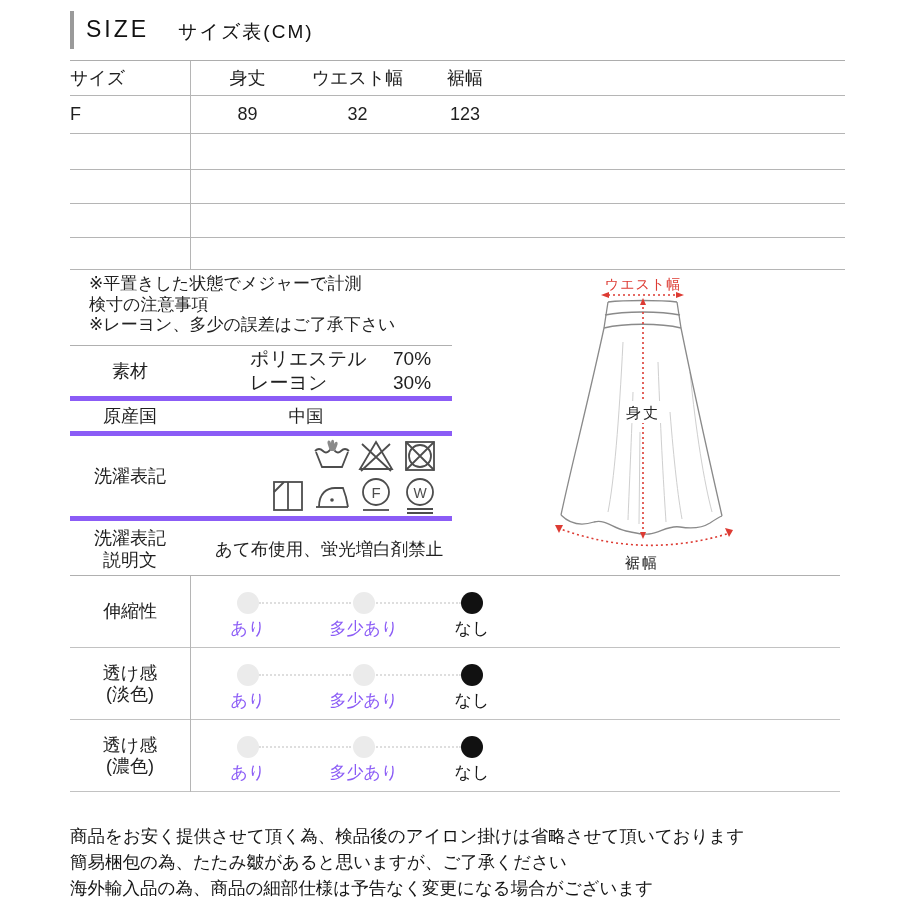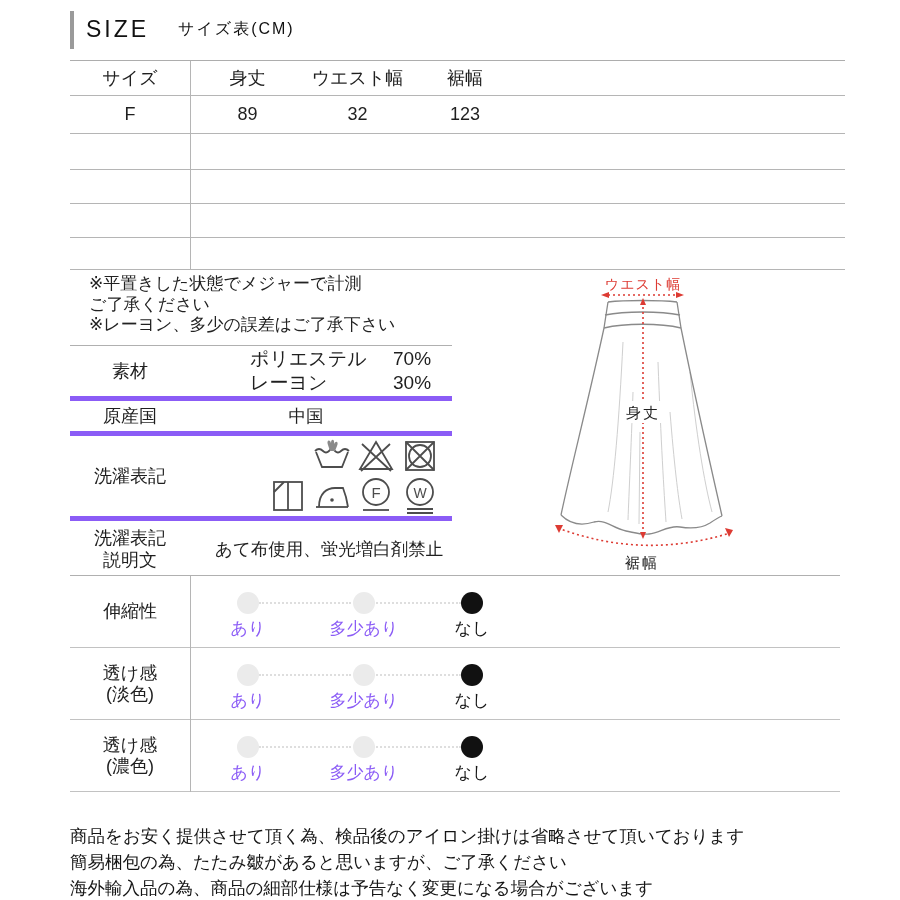--- a/index.html
+++ b/index.html
@@ -5,29 +5,29 @@
   * { margin:0; padding:0; box-sizing:border-box; }
   html,body { background:#fff; }
   .page {
     position:relative; width:900px; height:900px; background:#ffffff;
     font-family:"Liberation Sans","DejaVu Sans",sans-serif; color:#1f1f1f;
     overflow:hidden;
   }
   
   .hdr-bar { position:absolute; left:70px; top:11px; width:4px; height:38px; background:#9a9a9a; }
   .hdr-en  { position:absolute; left:86px; top:16px; font-size:23px; letter-spacing:3px; color:#111; }
-  .hdr-jp  { position:absolute; left:178px; top:19px; font-size:16px; letter-spacing:2px; color:#111; }
+  .hdr-jp  { position:absolute; left:178px; top:19px; font-size:19px; letter-spacing:2px; color:#111; }
   
   .stable { position:absolute; left:70px; top:60px; width:775px; border-top:1px solid #adadad; }
   .srow { display:flex; border-bottom:1px solid #b5b5b5; align-items:center; }
   .srow.head { height:35px; }
   .srow.data { height:38px; }
   .srow.empty1 { height:36px; } .srow.empty2 { height:34px; }
   .srow.empty3 { height:34px; } .srow.empty4 { height:32px; }
-  .sc1 { width:120px; text-align:center; font-size:18px; }
+  .sc1 { width:120px; font-size:18px; }
   .sc2 { width:115px; text-align:center; font-size:18px; }
   .sc3 { width:105px; text-align:center; font-size:18px; }
   .sc4 { width:110px; text-align:center; font-size:18px; }
   .stable .vline { position:absolute; left:120px; top:0; height:209px; width:1px; background:#b5b5b5; }
   
   .notes { position:absolute; left:89px; top:274px; font-size:17px; line-height:20.5px; color:#222; }
   
   .itable { position:absolute; left:70px; top:345px; width:382px; border-top:1px solid #b0b0b0; }
   .irow { display:flex; border-bottom:5px solid #8b5cf6; align-items:center; }
   .irow.last { border-bottom:none; }
@@ -95,21 +95,21 @@
       <div class="sc4">123</div>
     </div>
     <div class="srow empty1"></div>
     <div class="srow empty2"></div>
     <div class="srow empty3"></div>
     <div class="srow empty4"></div>
   </div>
 
   <div class="notes">
     <div>※平置きした状態でメジャーで計測</div>
-    <div>ご了承ください</div>
+    <div>検寸の注意事項</div>
     <div>※レーヨン、多少の誤差はご了承下さい</div>
   </div>
 
   <div class="itable">
     <div class="irow r-material">
       <div class="ilabel">素材</div>
       <div class="icontent">
         <div class="mat-line">
           <span class="mat-name">ポリエステル</span>
           <span class="mat-pct">70%</span>

